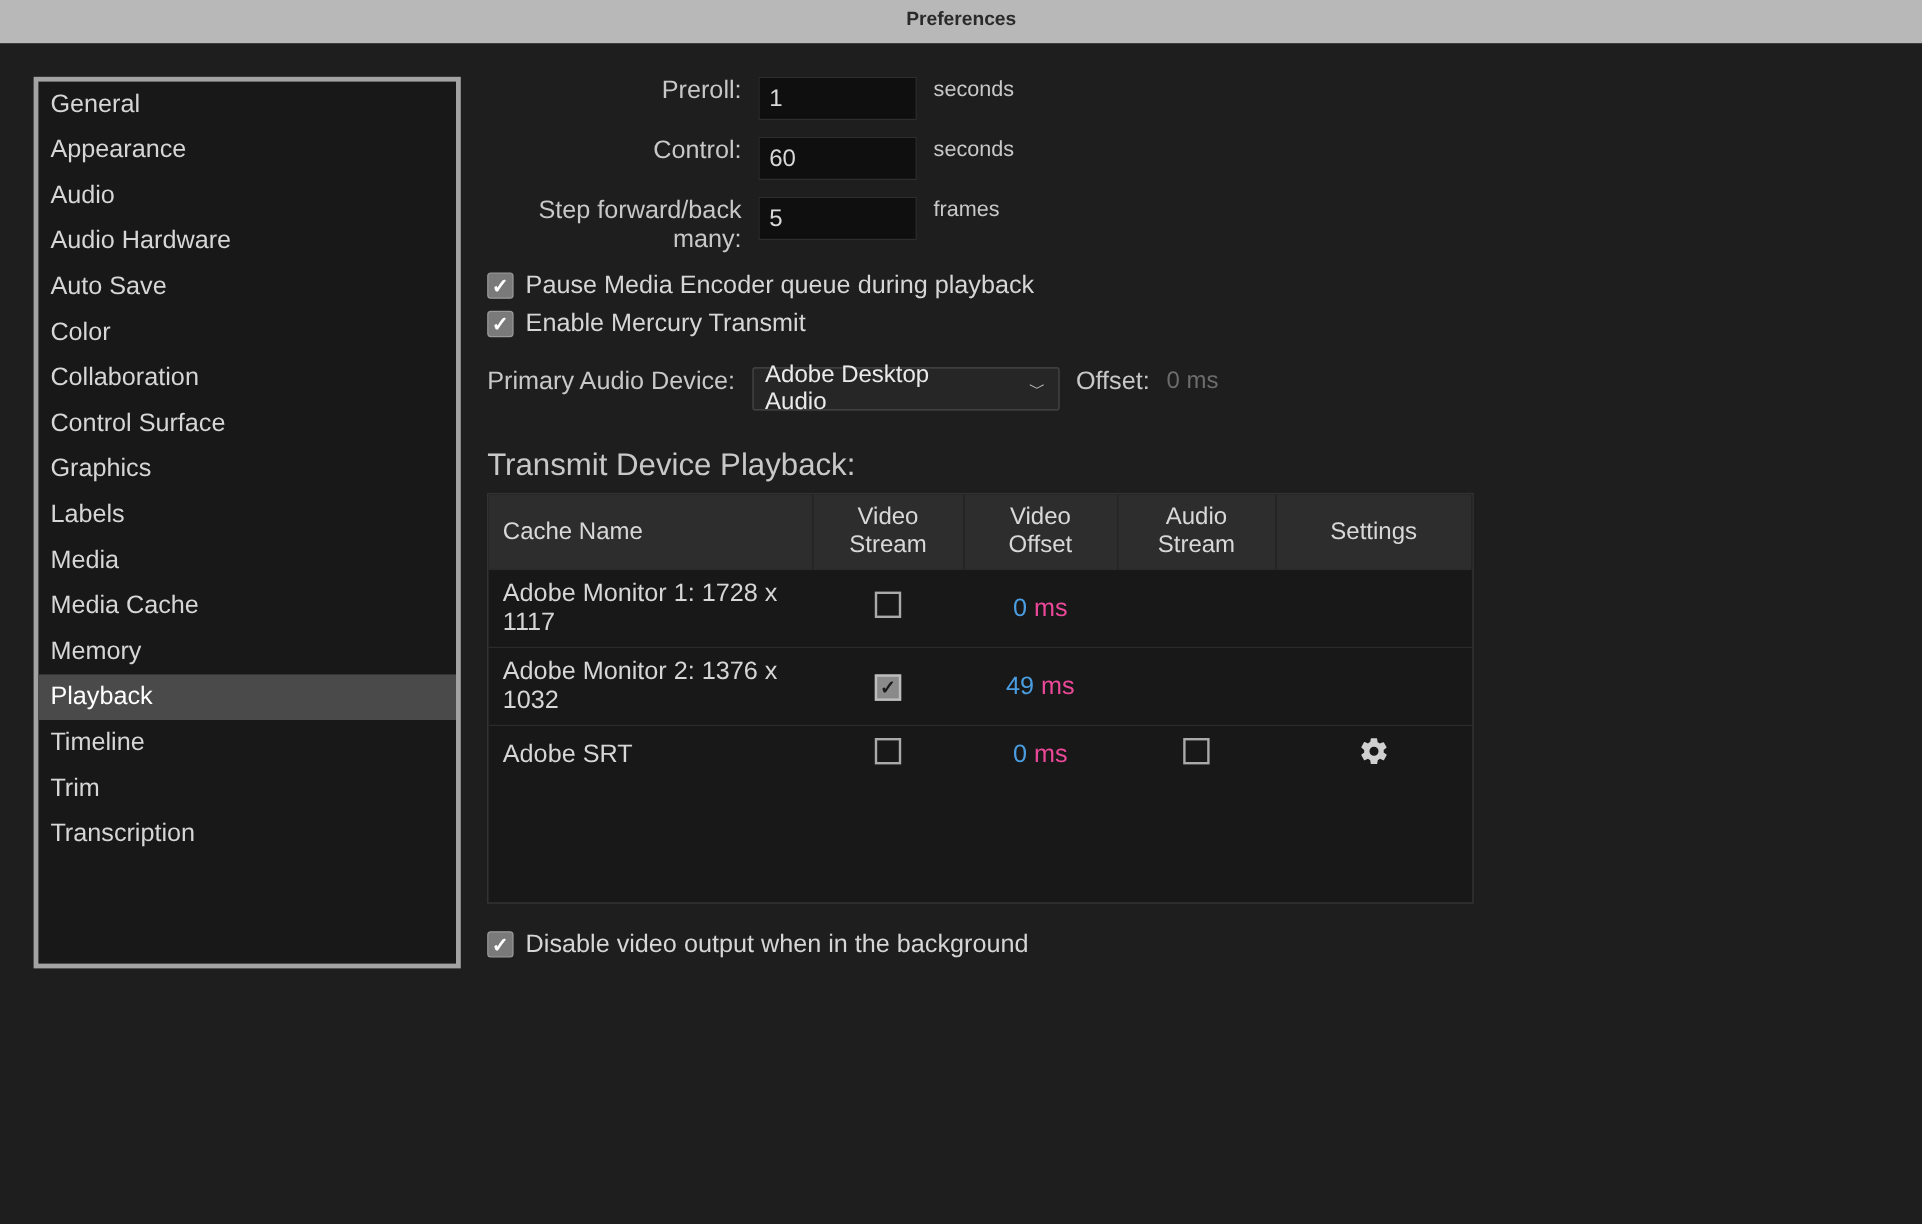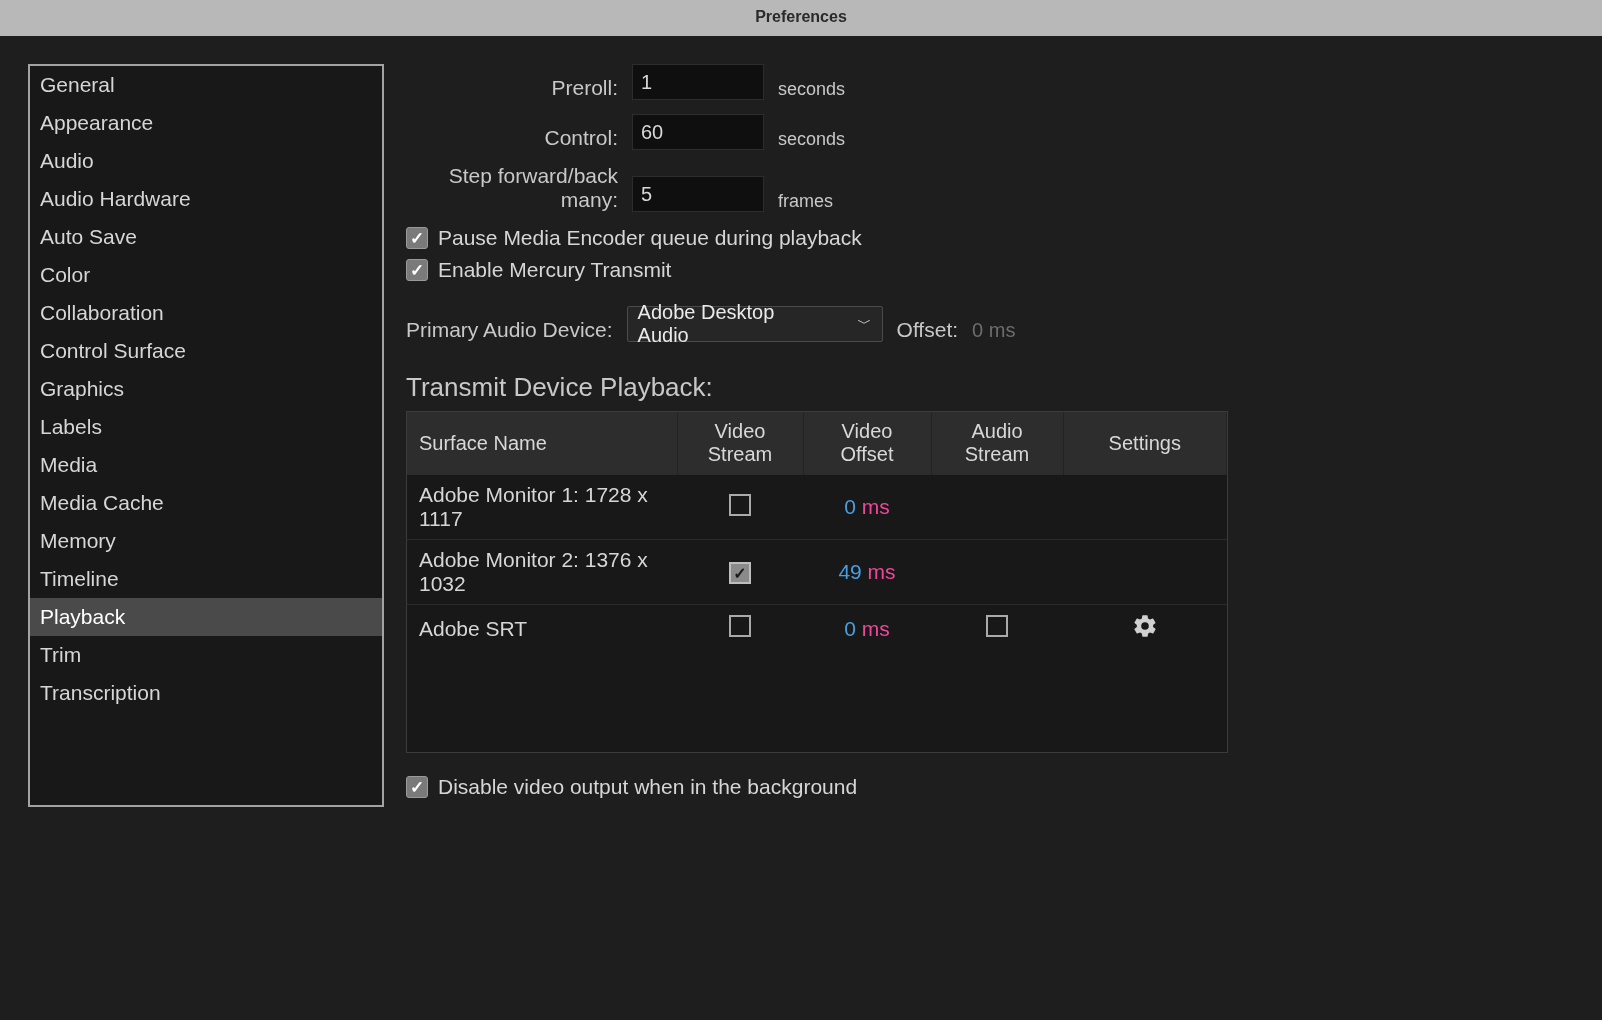--- a/index.html
+++ b/index.html
@@ -1,23 +1,23 @@
 <!DOCTYPE html>
 <html><head>
 <meta charset="utf-8">
 <style>
   * { box-sizing: border-box; margin: 0; padding: 0; font-family: -apple-system, "Segoe UI", Arial, sans-serif; }
   body { background: #1e1e1e; color: #c8c8c8; font-size: 20px; width: 1602px; height: 1020px; overflow: hidden; }
   .titlebar { background: #b8b8b8; color: #2a2a2a; font-weight: 700; text-align: center; padding: 8px 0 10px; font-size: 16px; }
   .content { display: flex; padding: 28px 10px 0 28px; gap: 22px; }
-  .sidebar { width: 356px; border: 2px solid #a3a3a3; background: #181818; }
+  .sidebar { width: 356px; border: 4px solid #a3a3a3; background: #181818; }
   .sidebar .item { padding: 7px 10px; font-size: 21px; cursor: pointer; color:#d6d6d6; }
   .sidebar .item.selected { background: #4a4a4a; color: #fff; }
   .main { flex: 1; padding-right: 10px; }
-  .row { display: flex; align-items: flex-end; margin-bottom: 14px; gap: 14px; }
+  .row { display: flex; align-items: flex-start; margin-bottom: 14px; gap: 14px; }
   .row .lbl { text-align: right; font-size: 21px; color:#c8c8c8; }
   .row.top .lbl { width: 212px; }
   .numbox { width: 132px; height: 36px; background: #0f0f0f; border: 1px solid #2d2d2d; color: #d8d8d8; padding: 4px 8px; font-size: 20px; }
   .unit { color:#c8c8c8; font-size:18px; }
   .checkbox-row { display:flex; align-items:center; gap:10px; margin: 6px 0 8px 0; }
   .cb { width:22px; height:22px; border:1px solid #6b6b6b; border-radius:3px; display:inline-flex; align-items:center; justify-content:center; background:#2b2b2b; cursor:pointer; }
   .cb.checked { background:#7a7a7a; border-color:#9a9a9a; }
   .cb.checked::after { content:"✓"; color:#ffffff; font-size:17px; line-height:1; font-weight:bold; }
   .cblabel { font-size:21px; color:#d6d6d6; }
   .section-gap { height: 16px; }
@@ -55,22 +55,22 @@
       <div class="item">Audio Hardware</div>
       <div class="item">Auto Save</div>
       <div class="item">Color</div>
       <div class="item">Collaboration</div>
       <div class="item">Control Surface</div>
       <div class="item">Graphics</div>
       <div class="item">Labels</div>
       <div class="item">Media</div>
       <div class="item">Media Cache</div>
       <div class="item">Memory</div>
+      <div class="item selected">Playback</div>
       <div class="item">Timeline</div>
-      <div class="item selected">Playback</div>
       <div class="item">Trim</div>
       <div class="item">Transcription</div>
     </div>
 
   <div class="main">
 
     <div class="row top">
       <span class="lbl">Preroll:</span>
       <input class="numbox" value="1" style="">
       <span class="unit">seconds</span>
@@ -111,21 +111,21 @@
     </div>
 
     <div class="section-gap"></div>
 
     <div style="font-size:26px;">Transmit Device Playback:</div>
 
     <div class="table-wrap">
       <table>
         <thead>
           <tr>
-            <th class="col-name">Surface Name</th>
+            <th class="col-name">Cache Name</th>
             <th class="col-vs center">Video Stream</th>
             <th class="col-vo center">Video Offset</th>
             <th class="col-as center">Audio Stream</th>
             <th class="col-set center">Settings</th>
           </tr>
         </thead>
         <tbody id="transmit-body">
             <tr>
               <td>Adobe Monitor 1: 1728 x 1117</td>
               <td class="center"><span class="tcb"></span></td>

